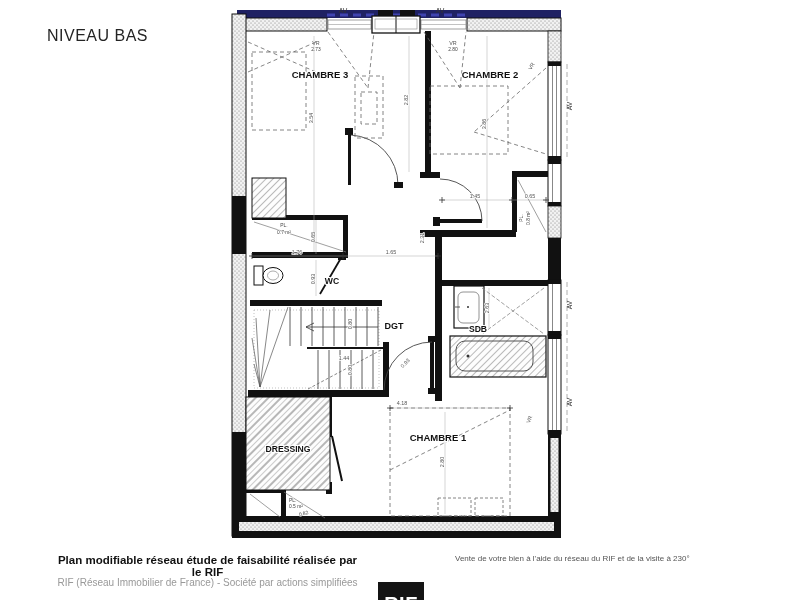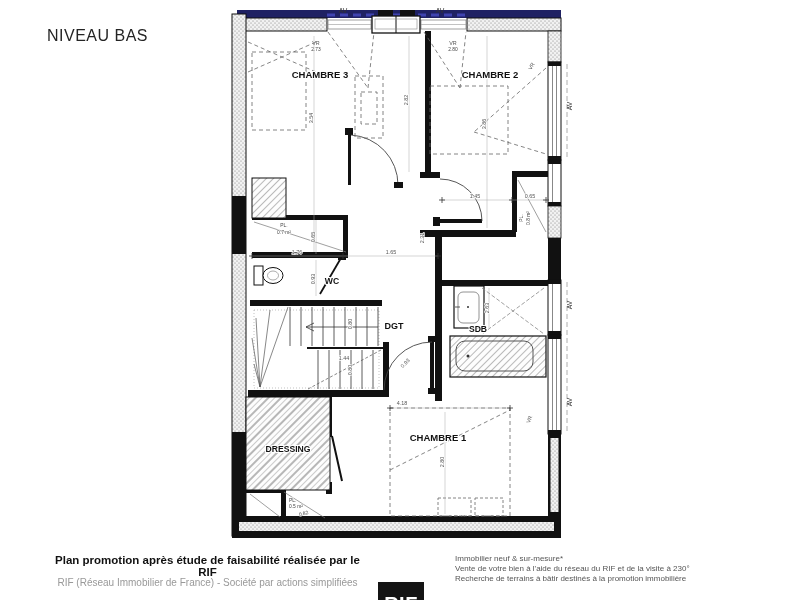--- a/index.html
+++ b/index.html
@@ -300,23 +300,21 @@
     <text x="262" y="74" text-anchor="middle" class="room-lbl">CHAMBRE 2</text>
     <text x="210" y="437" text-anchor="middle" class="room-lbl">CHAMBRE 1</text>
     <text x="104" y="280" text-anchor="middle" class="room-lbl" style="font-size:8.6px">WC</text>
     <text x="166" y="325" text-anchor="middle" class="room-lbl" style="font-size:9px">DGT</text>
     <text x="250" y="328" text-anchor="middle" class="room-lbl" style="font-size:8.6px">SDB</text>
   </g>
 </svg>
 </div>
 
 <div class="footer-left">
-  <div class="bold">Plan promotion après étude de faisabilité réalisée par le RIF</div>
+  <div class="bold">Plan modifiable réseau étude de faisabilité réalisée par le RIF</div>
   <div class="small">RIF (Réseau Immobilier de France) - Société par actions simplifiées</div>
 </div>
 
 <div class="rif-logo">RIF</div>
 
 <div class="footer-right">
-  <div>Immobilier neuf &amp; sur-mesure*</div>
   <div>Vente de votre bien à l'aide du réseau du RIF et de la visite à 230°</div>
-  <div>Recherche de terrains à bâtir destinés à la promotion immobilière</div>
 </div>
 
 </body></html>

